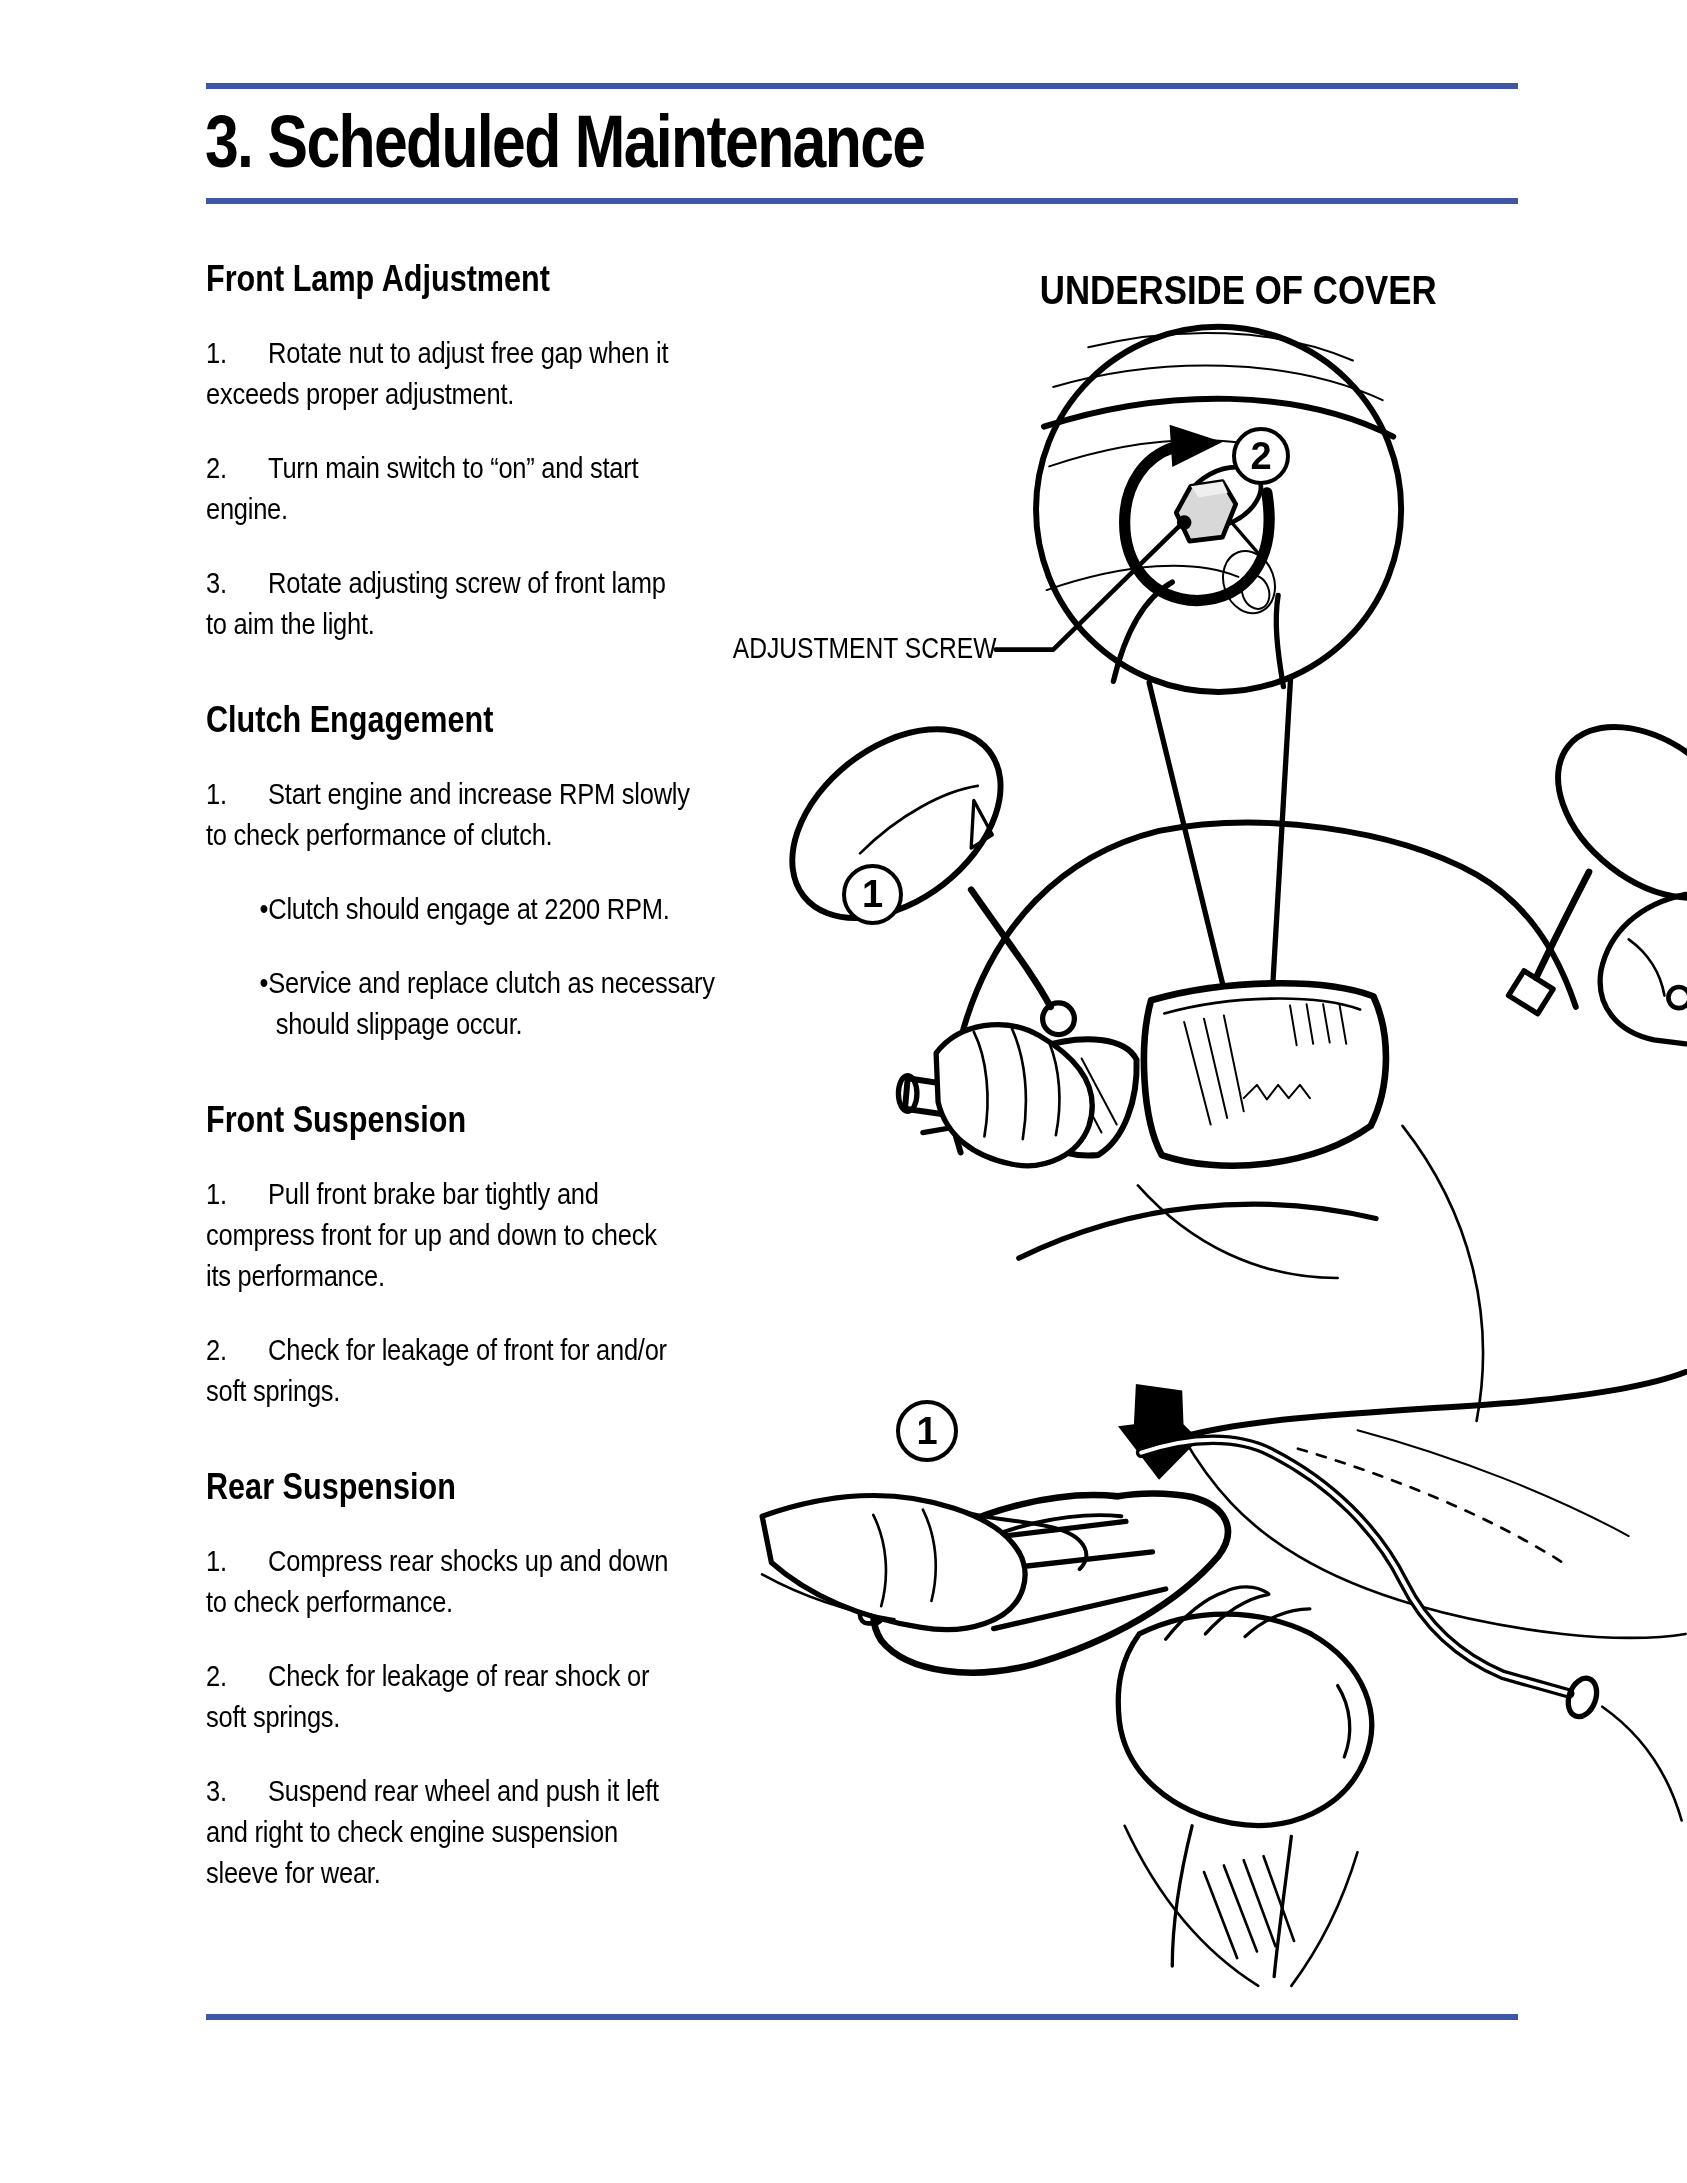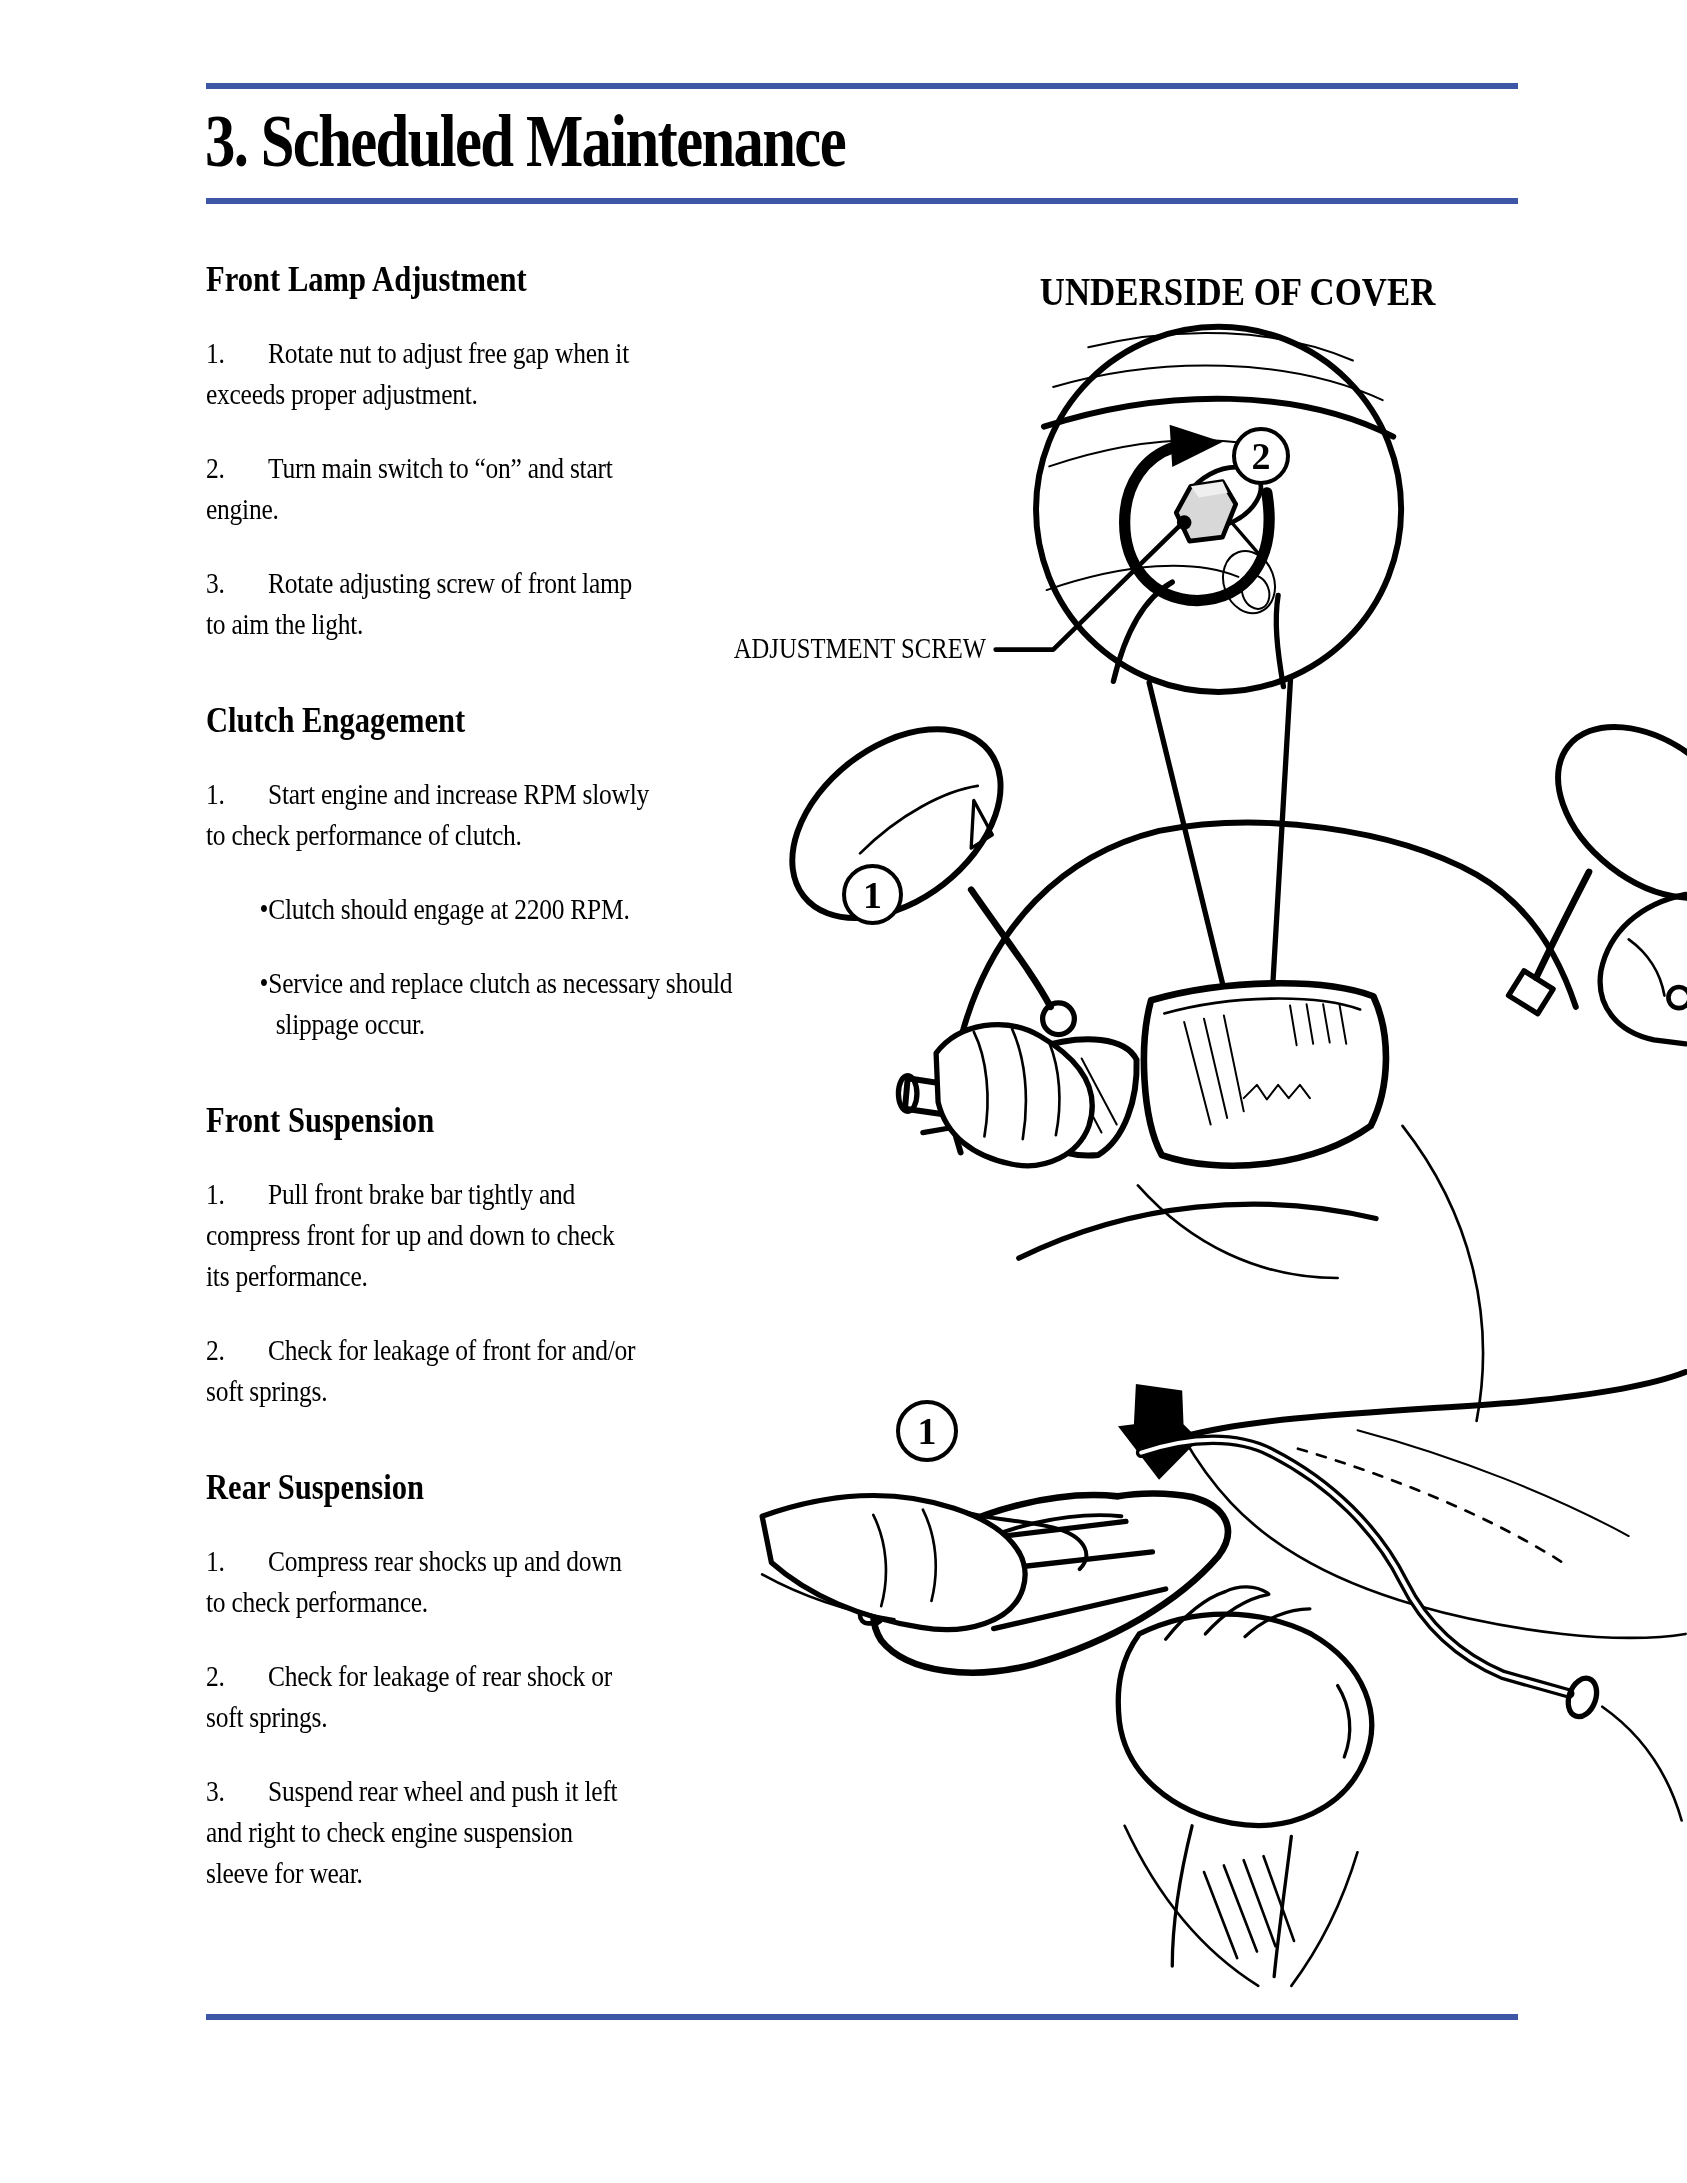--- a/index.html
+++ b/index.html
@@ -1,17 +1,17 @@
 <!DOCTYPE html>
 <html style="font-size:10.6px"><head>
 <meta charset="utf-8">
 <style>
   html,body{margin:0;padding:0;background:#fff;}
   .page{position:relative;width:1687px;height:2183px;background:#ffffff;overflow:hidden;
-        font-family:Liberation Serif, serif;color:#000;}
+        font-family:Liberation Sans, sans-serif;color:#000;}
   .rule{position:absolute;left:206px;width:1312px;height:6px;background:#3d56a5;}
   .rule-top{top:83px;}
   .rule-mid{top:198px;}
   .rule-bottom{top:2014px;}
   .doc-title{position:absolute;left:205px;top:99px;font-size:74px;font-weight:bold;
              letter-spacing:-2px;white-space:nowrap;transform:scaleX(.82);transform-origin:left top;}
   .left-col{position:absolute;left:206px;top:259px;width:635px;font-size:30px;line-height:41px;
             letter-spacing:-0.3px;transform:scaleX(.85);transform-origin:left top;}
   .left-col h2{font-size:36px;line-height:40px;font-weight:bold;margin:56px 0 0 0;letter-spacing:0;}
   .left-col h2:first-child{margin-top:0;}

